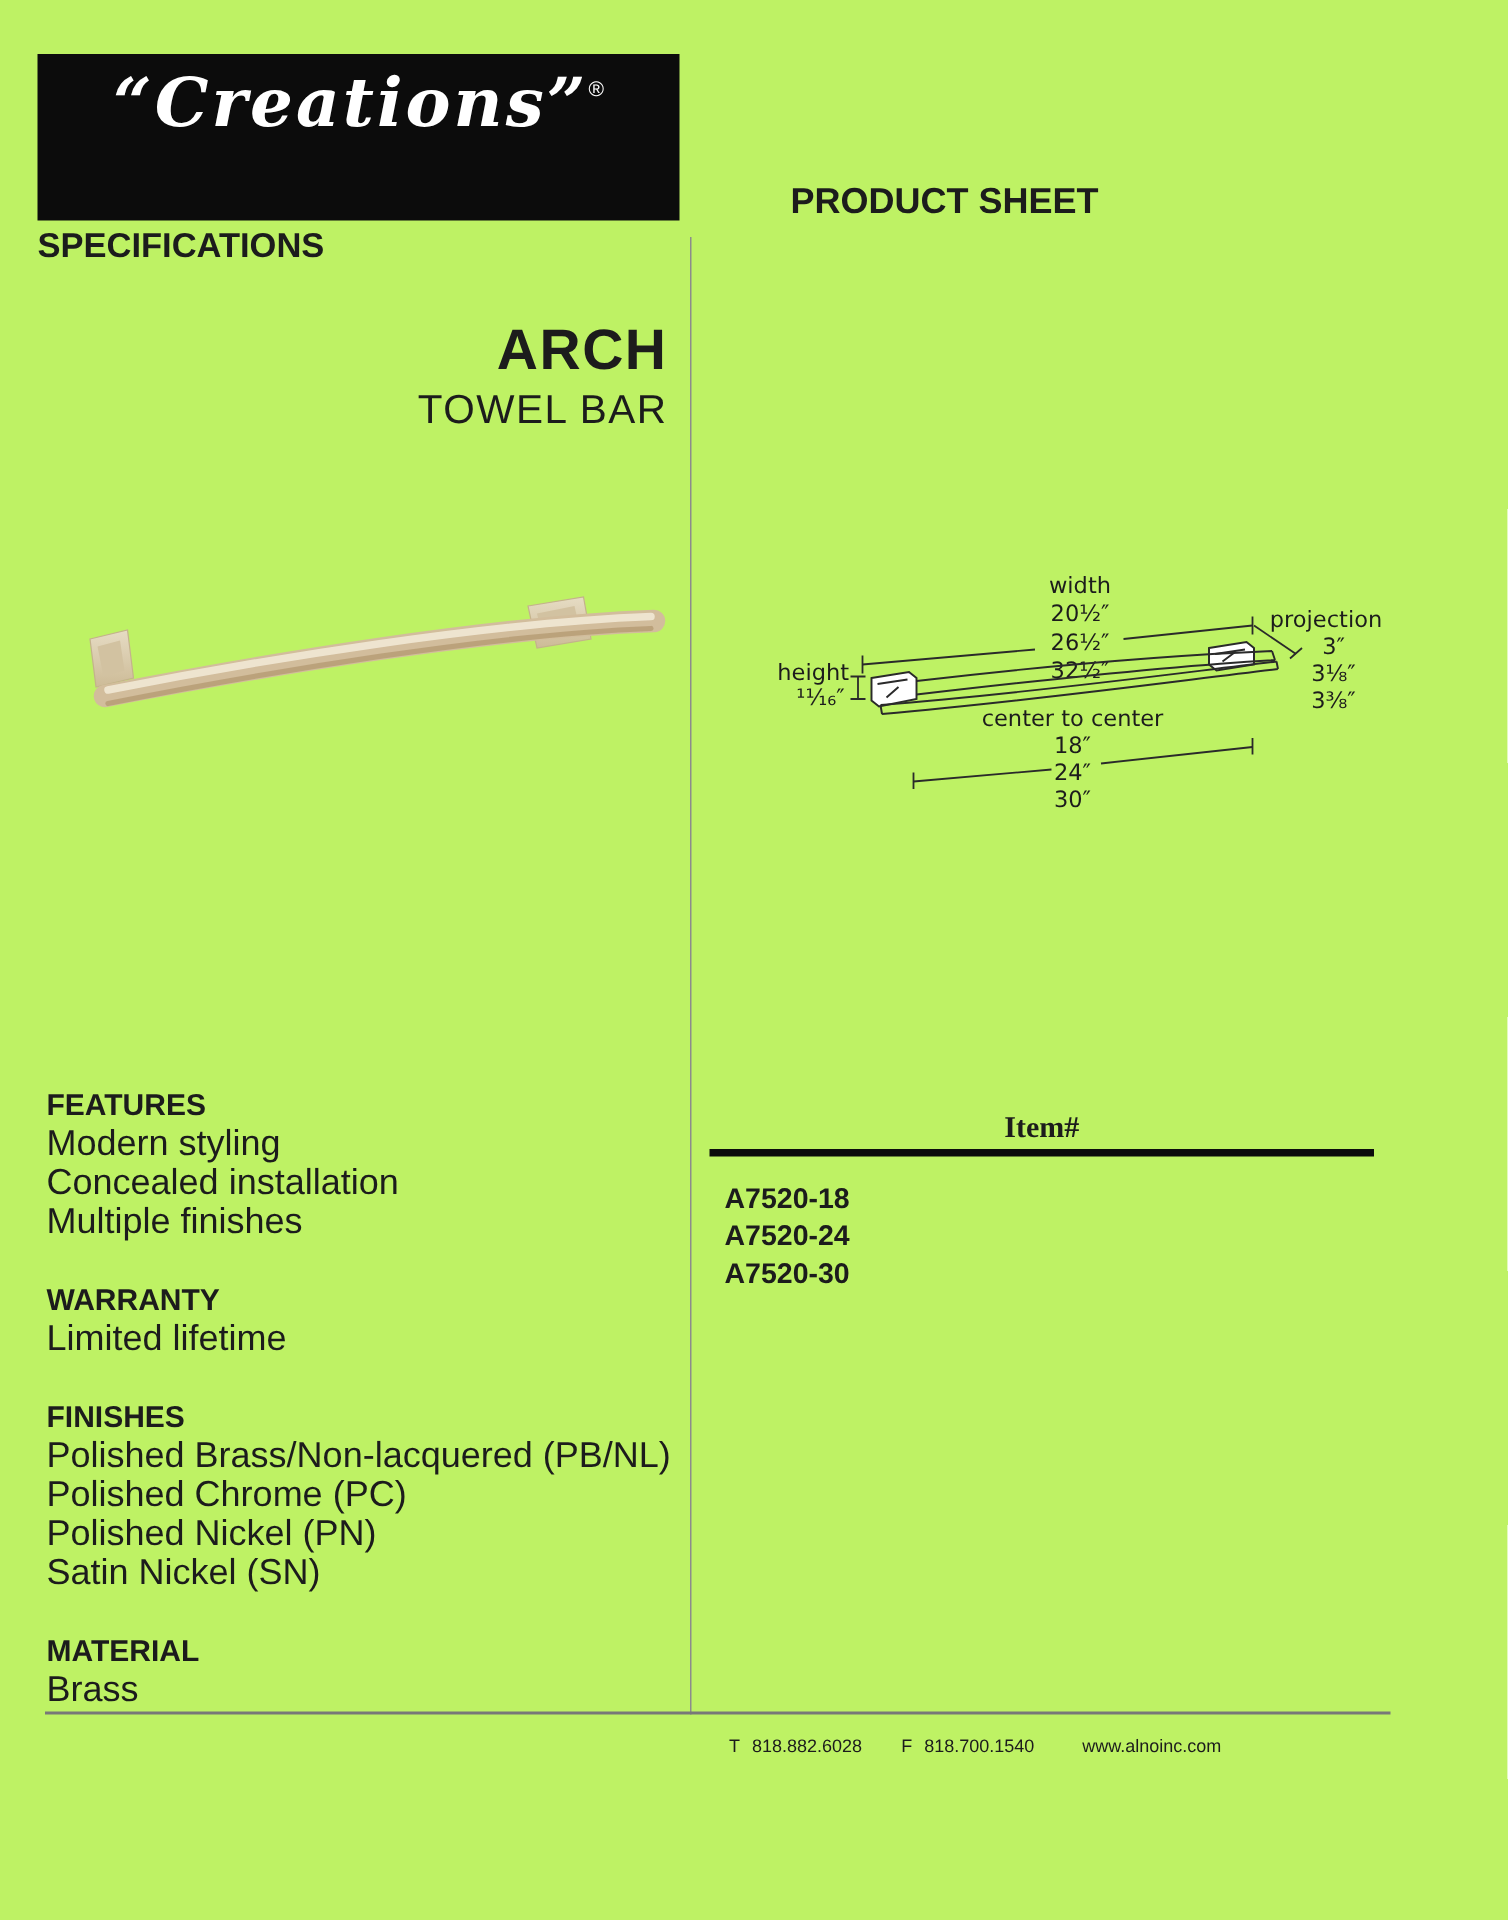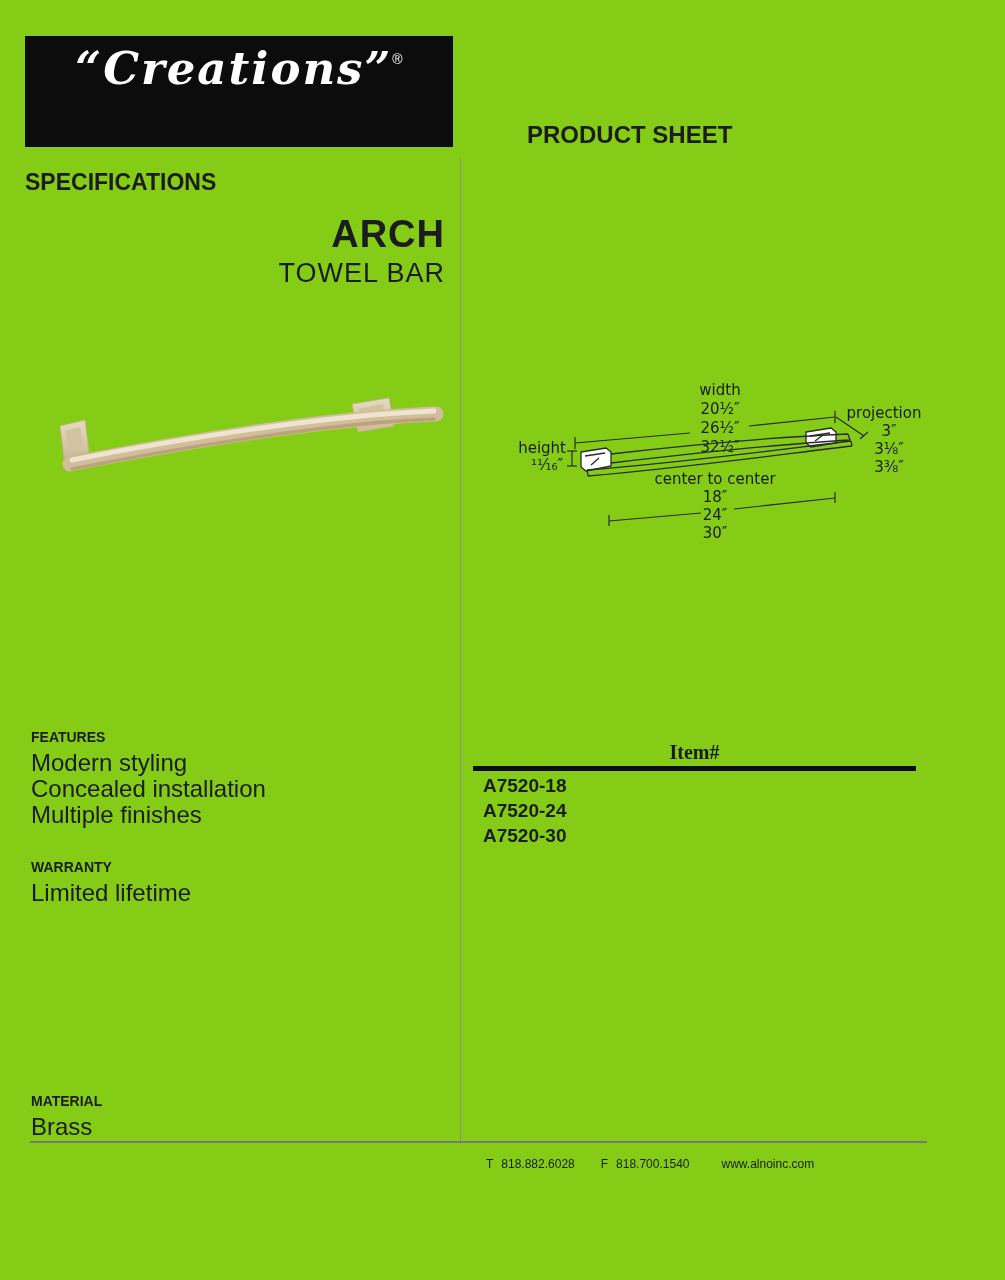--- a/index.html
+++ b/index.html
@@ -1,65 +1,65 @@
 <!DOCTYPE html>
 <html><head>
 <meta charset="utf-8">
 <style>
   * { margin:0; padding:0; box-sizing:border-box; }
   html,body { background:#ffffff; }
   .page {
-    position:relative; width:1005px; height:1280px; background:#84cc16;
+    position:relative; width:1005px; height:1280px; background:#bef264;
     font-family:"Liberation Sans", sans-serif; color:#1c1c1c; overflow:hidden;
   }
 
   
   .logo-box {
     position:absolute; left:25px; top:36px; width:428px; height:111px;
     background:#0c0c0c; color:#fff; overflow:hidden;
   }
   .logo-script {
     margin-top:6px; text-align:center;
     font-family:"DejaVu Serif", serif; font-style:italic; font-weight:bold;
     font-size:45px; letter-spacing:2px; white-space:nowrap;
   }
   .logo-reg { font-family:"Liberation Sans", sans-serif; font-style:normal; font-weight:normal;
     font-size:14px; vertical-align:20px; letter-spacing:0; }
   .logo-sub { text-align:right; padding-right:24px; margin-top:-4px; white-space:nowrap; }
   .logo-by { font-size:19px; }
   .logo-company { font-size:25px; letter-spacing:1px; }
 
-  .spec-title { position:absolute; left:25px; top:169px; font-size:23px; font-weight:bold; }
+  .spec-title { position:absolute; left:25px; top:150px; font-size:23px; font-weight:bold; }
   .sheet-title { position:absolute; left:527px; top:121px; font-size:24px; font-weight:bold; }
 
   .v-divider { position:absolute; left:460px; top:158px; width:1px; height:985px; background:#8c8c8c; }
 
   .product-title-wrap { position:absolute; left:0; top:213px; width:445px; text-align:right; }
   .product-name { font-size:38px; font-weight:bold; letter-spacing:1px; }
   .product-type { font-size:27px; margin-top:2px; letter-spacing:1px; }
 
   .photo { position:absolute; left:28px; top:388px; }
   .diagram { position:absolute; left:518px; top:373px; }
   .diagram text { font-family:"DejaVu Sans", sans-serif; font-size:15px; fill:#1c1c1c; }
   .diagram .dim { stroke:#2a2a2a; stroke-width:1.2; fill:none; }
   .diagram .art { stroke:#2a2a2a; stroke-width:1.3; fill:none; }
   .diagram .artfill { stroke:#2a2a2a; stroke-width:1.3; fill:#ffffff; }
 
   .section { position:absolute; left:31px; width:420px; }
-  .sec-heading { font-size:14px; font-weight:bold; line-height:26px; }
+  .sec-heading { font-size:20px; font-weight:bold; line-height:26px; }
   .sec-item { font-size:24px; line-height:26px; }
   .features { top:724px; }
   .warranty { top:854px; }
   .finishes { top:932px; }
   .material { top:1088px; }
 
   .item-table { position:absolute; left:473px; top:740px; width:443px; }
   .item-head { text-align:center; font-size:20px; font-weight:bold; line-height:24px;font-family:Liberation Serif, serif; }
   .item-rule { height:5px; background:#0c0c0c; margin-top:2px; }
-  .item-codes { padding-left:10px; padding-top:2px; }
+  .item-codes { padding-left:10px; padding-top:16px; }
   .item-code { font-size:19px; font-weight:bold; line-height:25px; }
 
   .note { position:absolute; left:483px; top:1104px; width:460px; font-size:15.5px; white-space:pre-wrap; }
   .hrule { position:absolute; left:30px; top:1141px; width:897px; height:2px; background:#787878; }
   .footer { position:absolute; left:486px; top:1157px; font-size:12px; white-space:nowrap; }
   .footer .fgap-s { display:inline-block; width:8px; }
   .footer .fgap { display:inline-block; width:26px; }
   .footer .fgap-l { display:inline-block; width:32px; }
 </style>
 </head>
@@ -142,20 +142,27 @@
     <div class="sec-item">Modern styling</div>
     <div class="sec-item">Concealed installation</div>
     <div class="sec-item">Multiple finishes</div>
   </div>
 
   <div class="section warranty">
     <div class="sec-heading">WARRANTY</div>
     <div class="sec-item">Limited lifetime</div>
   </div>
 
+  <div class="section finishes">
+    <div class="sec-heading">FINISHES</div>
+    <div class="sec-item">Polished Brass/Non-lacquered (PB/NL)</div>
+    <div class="sec-item">Polished Chrome (PC)</div>
+    <div class="sec-item">Polished Nickel (PN)</div>
+    <div class="sec-item">Satin Nickel (SN)</div>
+  </div>
 
   <div class="section material">
     <div class="sec-heading">MATERIAL</div>
     <div class="sec-item">Brass</div>
   </div>
 
   <div class="item-table">
     <div class="item-head">Item#</div>
     <div class="item-rule"></div>
     <div class="item-codes">

